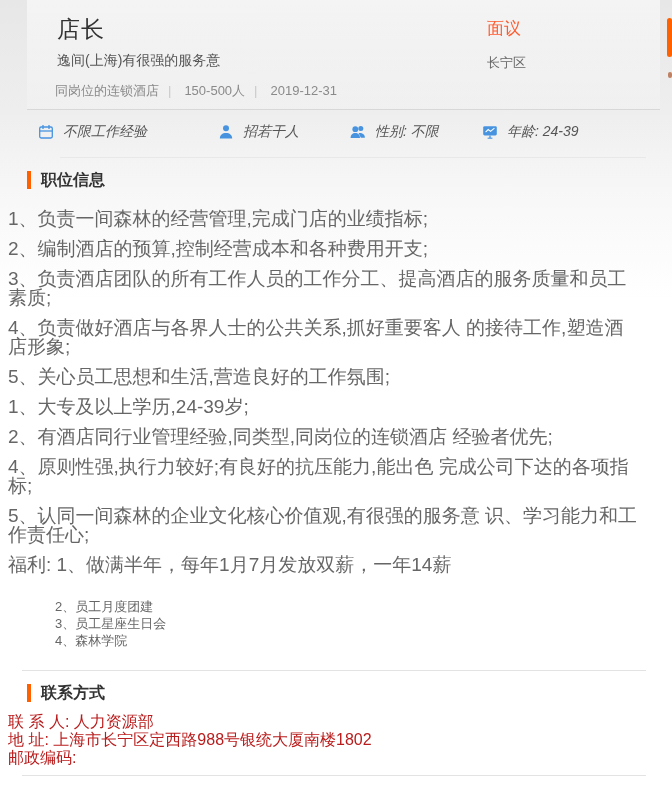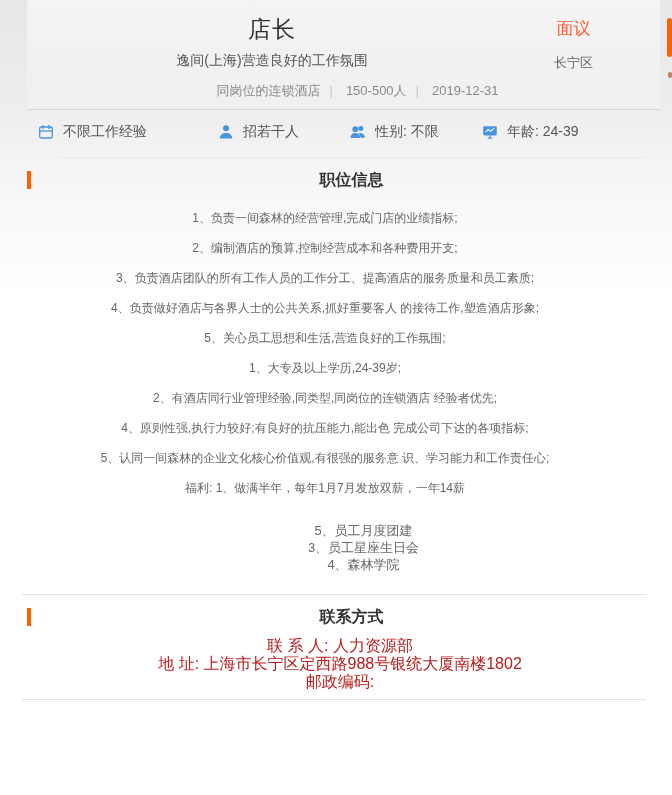--- a/index.html
+++ b/index.html
@@ -3,75 +3,75 @@
 <meta charset="utf-8">
 <style>
   html,body{margin:0;padding:0;}
   body{
     width:672px;height:795px;
     font-family:"Liberation Sans","DejaVu Sans",sans-serif;
     background:linear-gradient(to bottom,#e7e7e7 0px,#eeeeee 110px,#f8f8f8 200px,#ffffff 300px,#ffffff 795px);
     position:relative;overflow:hidden;
     -webkit-font-smoothing:antialiased;
   }
-  .page{position:relative;width:672px;height:612px;text-align:center;}
+  .page{position:relative;width:672px;height:612px;}
 
   
   .header-card{
     box-sizing:border-box;
     margin-left:27px;width:633px;height:110px;
     padding:15px 0 0 30px;
     background:linear-gradient(180deg,rgba(255,255,255,.55),rgba(255,255,255,.15));
     border-bottom:1px solid #d8d8d8;
   }
   .header-row{display:flex;}
   .header-left{flex:1;min-width:0;}
   .header-right{width:173px;}
   .job-title{margin:0;font-size:23px;line-height:28px;font-weight:400;color:#333;letter-spacing:1px;}
   .company{margin-top:9px;font-size:14px;color:#555;}
   .salary{font-size:17px;line-height:28px;color:#ff5a2e;}
   .district{margin-top:11px;font-size:13px;color:#666;}
   .tags{margin-top:10px;margin-left:-2px;font-size:13px;color:#8a8a8a;white-space:nowrap;}
   .tags .sep{color:#c9c9c9;margin:0 13px 0 9px;}
 
   
-  .facts{padding:12px 0 0 38px;}
+  .facts{padding:12px 0 0 38px;font-style:italic;}
   .facts-grid{display:grid;grid-template-columns:180px 132px 132px auto;row-gap:13px;}
   .fact{display:flex;align-items:center;height:20px;font-size:14px;color:#555;white-space:nowrap;}
   .ficon{width:16px;height:16px;margin-right:9px;display:inline-flex;flex:none;}
   .ficon svg{width:16px;height:16px;}
   .facts-underline{margin:15px 26px 0 22px;border:none;border-top:1px solid #e8e8e8;height:0;}
 
   
   .sec-title{
     margin:13px 0 0 27px;font-size:16px;line-height:18px;font-weight:bold;color:#333;
-    border-left:4px solid #ff6000;
+    border-left:4px solid #ff6000;padding-left:10px;
   }
   .paragraphs{margin:20px 30px 0 8px;}
-  .job-p{margin:0 0 11px;font-size:12px;line-height:19px;color:#666;}
+  .job-p{margin:0 0 11px;font-size:19px;line-height:19px;color:#666;}
   .benefits{margin:24px 0 0 55px;font-size:13px;line-height:17px;color:#666;}
   .divider{border:none;border-top:1px solid #e3e3e3;height:0;margin:21px 26px 0 22px;}
   .contact-lines{margin:11px 0 8px 8px;font-size:16px;line-height:18px;color:#b91c1c;}
   .divider.bottom{margin-top:3px;}
 
   
   .scrollbar{position:absolute;top:0;right:0;width:5px;height:795px;}
   .scrollbar-thumb{position:absolute;top:18px;right:0;width:5px;height:39px;background:#ff6000;border-radius:3px;}
   .scrollbar-dot{position:absolute;top:72px;right:0;width:4px;height:6px;background:#bd8165;border-radius:2px;}
 </style>
 </head>
 <body>
 
 <div class="page">
 
   <header class="header-card">
     <div class="header-row">
       <div class="header-left">
         <h1 class="job-title">店长</h1>
-        <div class="company">逸间(上海)营造良好的工作氛围</div>
+        <div class="company">逸间(上海)有很强的服务意</div>
       </div>
       <div class="header-right">
         <div class="salary">面议</div>
         <div class="district">长宁区</div>
       </div>
     </div>
     <div class="tags">
       <span>同岗位的连锁酒店</span><span class="sep">|</span><span>150-500人</span><span class="sep">|</span><span>2019-12-31</span>
     </div>
   </header>
@@ -132,21 +132,21 @@
       <p class="job-p">3、负责酒店团队的所有工作人员的工作分工、提高酒店的服务质量和员工素质;</p>
       <p class="job-p">4、负责做好酒店与各界人士的公共关系,抓好重要客人 的接待工作,塑造酒店形象;</p>
       <p class="job-p">5、关心员工思想和生活,营造良好的工作氛围;</p>
       <p class="job-p">1、大专及以上学历,24-39岁;</p>
       <p class="job-p">2、有酒店同行业管理经验,同类型,同岗位的连锁酒店 经验者优先;</p>
       <p class="job-p">4、原则性强,执行力较好;有良好的抗压能力,能出色 完成公司下达的各项指标;</p>
       <p class="job-p">5、认同一间森林的企业文化核心价值观,有很强的服务意 识、学习能力和工作责任心;</p>
       <p class="job-p">福利: 1、做满半年，每年1月7月发放双薪，一年14薪</p>
     </div>
     <div class="benefits">
-      <div>5、员工月度团建</div>
+      <div>2、员工月度团建</div>
       <div>3、员工星座生日会</div>
       <div>4、森林学院</div>
     </div>
   </section>
 
   <hr class="divider">
 
   <section>
     <h2 class="sec-title">联系方式</h2>
     <div class="contact-lines">

